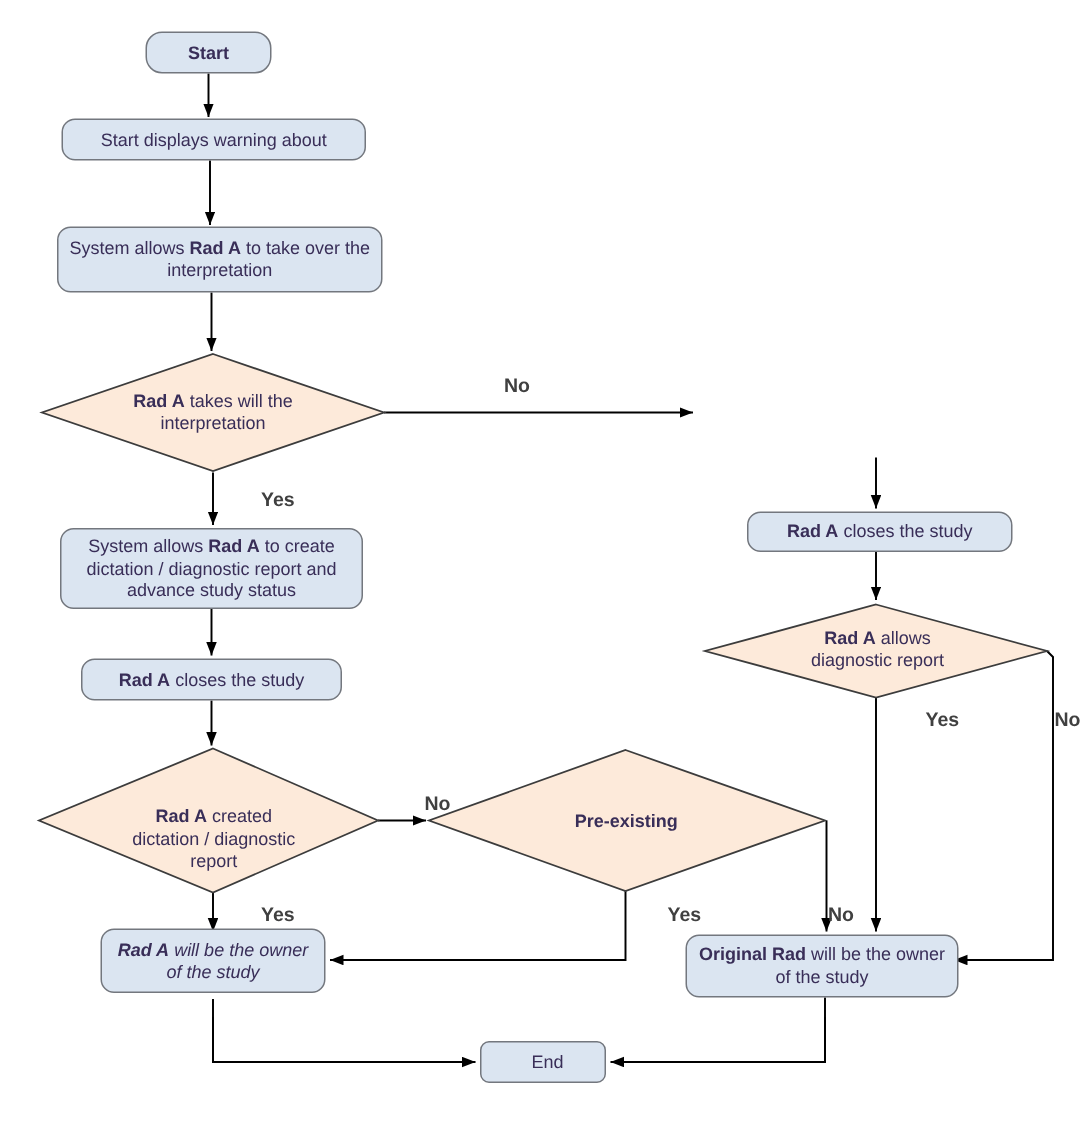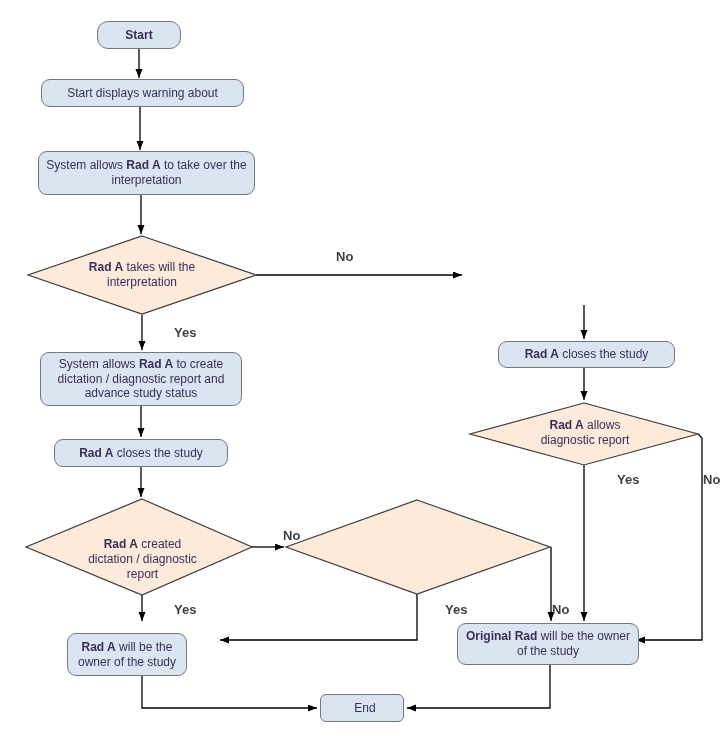--- a/index.html
+++ b/index.html
@@ -75,21 +75,21 @@
   </div>
 
   <div class="box" style="left:38px;top:151px;width:217px;height:44px;">
     <span><span>System allows </span><span class="b">Rad A</span><span> to take over the interpretation</span></span>
   </div>
 
   <div class="box" style="left:54px;top:439px;width:174px;height:28px;">
     <span><span class="b">Rad A</span><span> closes the study</span></span>
   </div>
 
-  <div class="box" style="left:67px;top:633px;width:120px;height:43px;">
+  <div class="box" style="left:67px;top:619px;width:150px;height:43px;font-style:italic;">
     <span><span class="b">Rad A</span><span> will be the owner of the study</span></span>
   </div>
 
   <div class="box small-r" style="left:320px;top:694px;width:84px;height:28px;padding-left:12px;">
     <span>End</span>
   </div>
 
 
   <div class="box" style="left:498px;top:341px;width:177px;height:27px;">
     <span><span class="b">Rad A</span><span> closes the study</span></span>
@@ -102,20 +102,21 @@
   <div class="dtext" style="left:86px;top:248px;width:112px;height:54px;">
     <span class="dtext-inner"><span class="b">Rad A</span><span> takes will the interpretation</span></span>
   </div>
 
   <div class="dtext" style="left:85px;top:517px;width:115px;height:60px;margin-top:12px;">
     <span class="dtext-inner"><span class="b">Rad A</span><span> created dictation / diagnostic report</span></span>
   </div>
 
   <div class="dtext" style="left:345px;top:520px;width:145px;height:54px;">
     <span class="dtext-inner">
+        <span class="b blk">Pre-existing</span>
       </span>
   </div>
 
   <div class="dtext" style="left:525px;top:410px;width:120px;height:46px;">
     <span class="dtext-inner"><span class="b">Rad A</span><span> allows diagnostic report</span></span>
   </div>
 
   <div class="elabel" style="left:312px;top:249px;">No</div>
   <div class="elabel" style="left:150px;top:325px;">Yes</div>
   <div class="elabel" style="left:259px;top:528px;">No</div>

